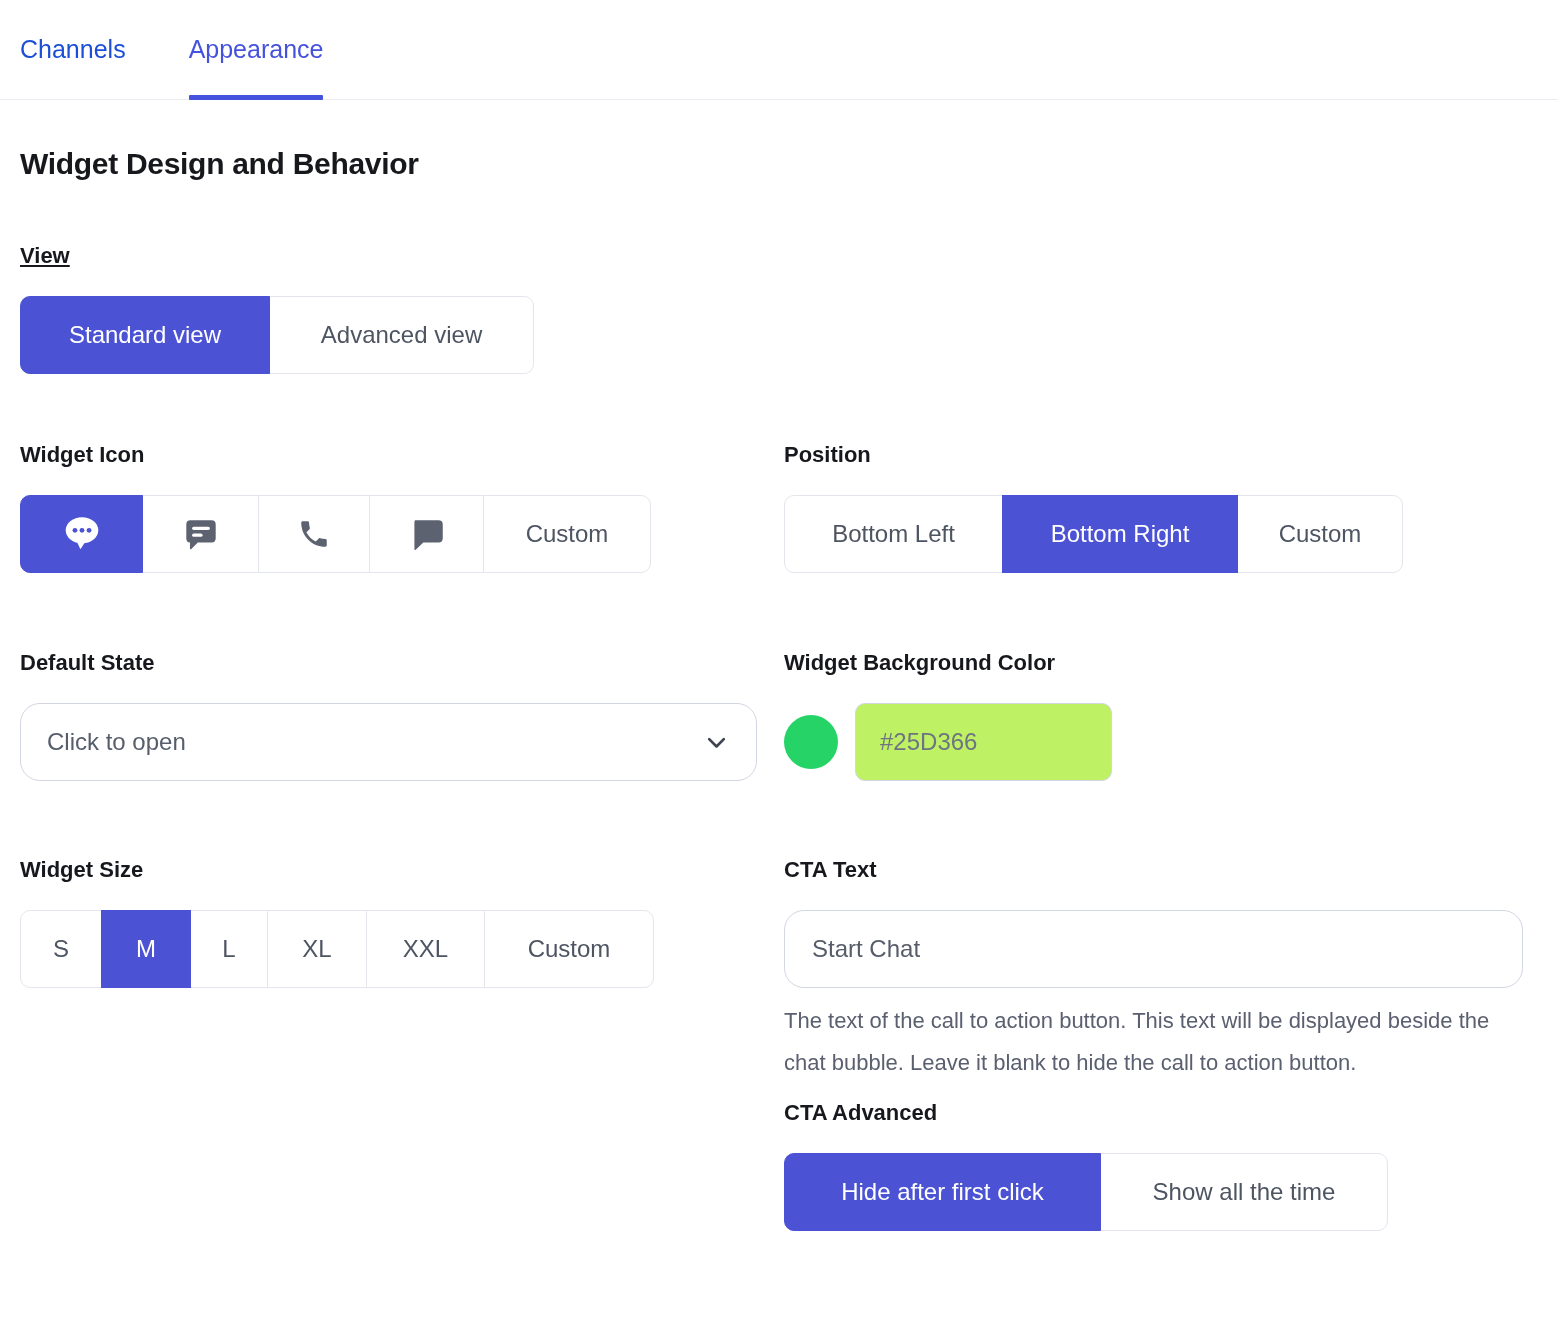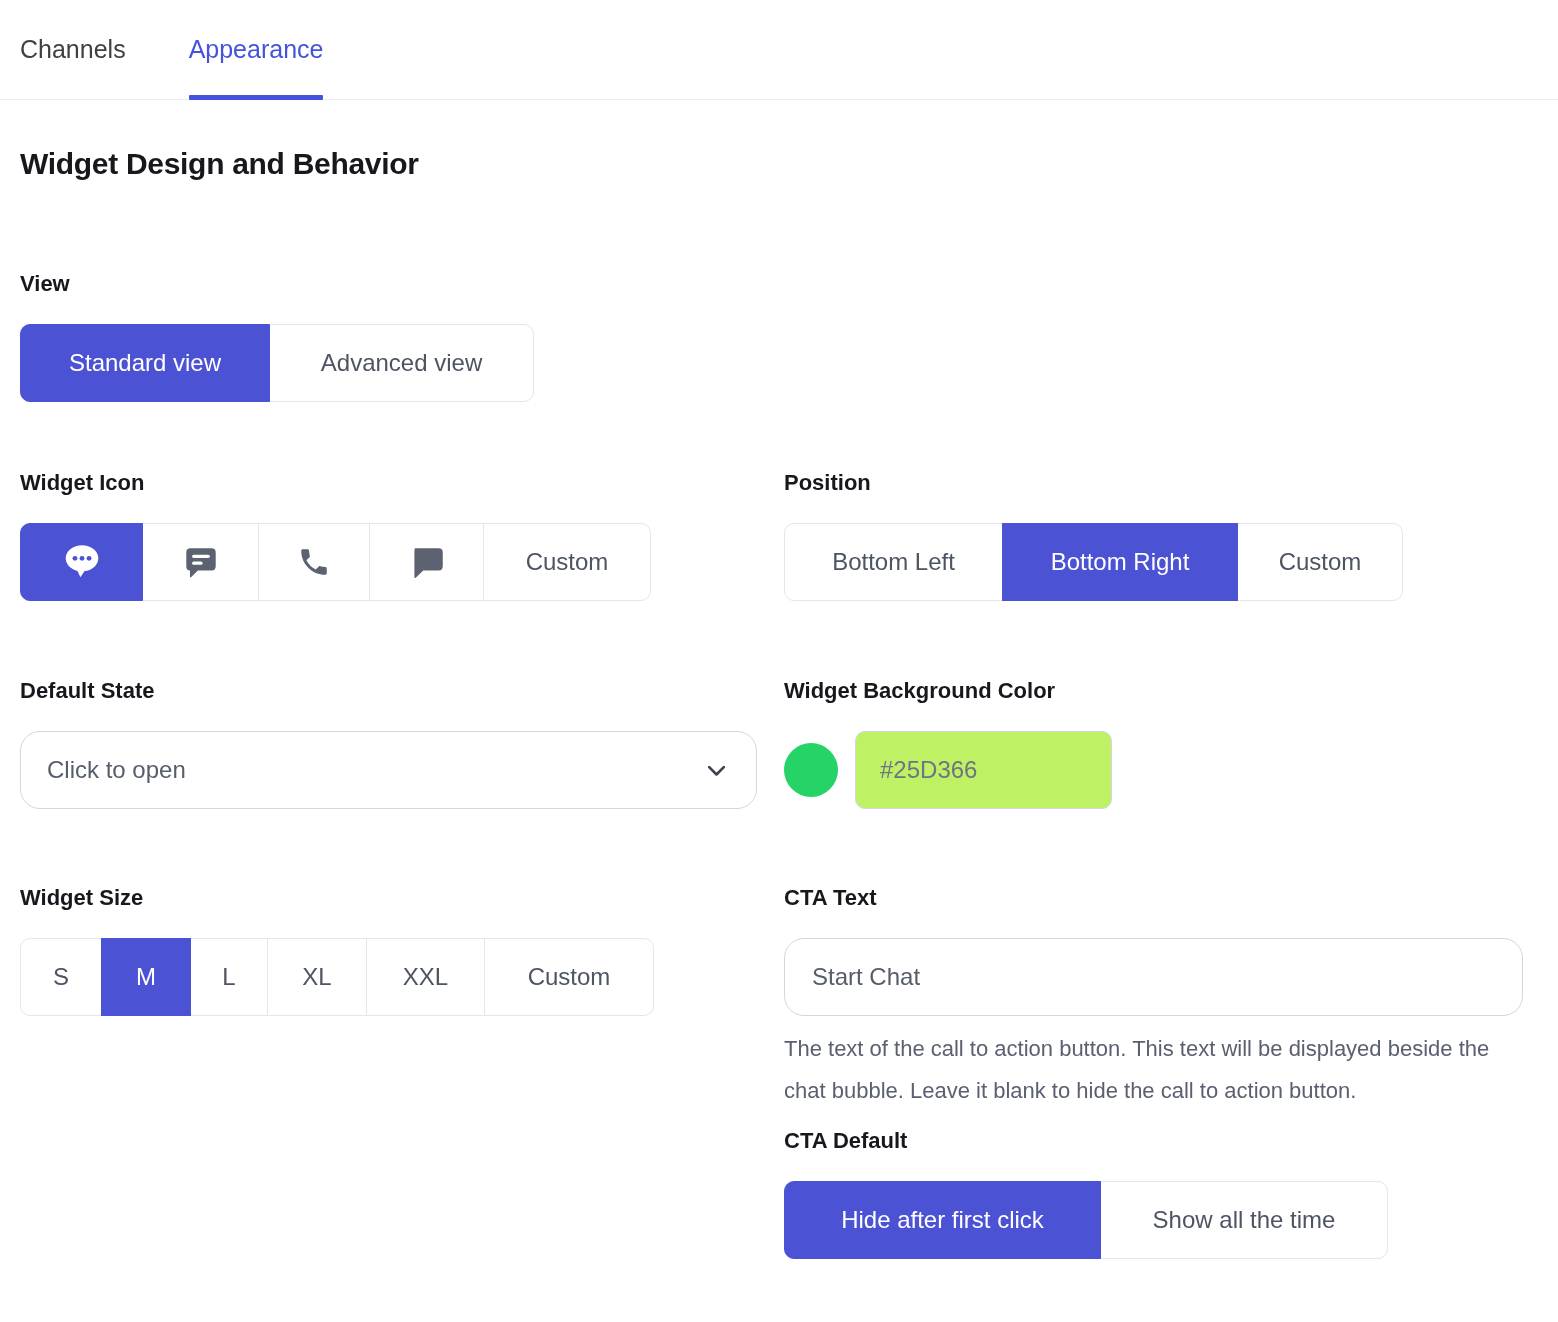--- a/index.html
+++ b/index.html
@@ -19,37 +19,37 @@
     color:var(--dark);overflow:hidden;
   }
   
   .tabbar{
     display:flex;gap:63px;align-items:stretch;
     height:100px;border-bottom:1px solid #ebecf1;
     padding:0 0 0 20px;
   }
   .tab{
     position:relative;display:flex;align-items:center;
-    font-size:25px;color:#404040;cursor:pointer;
+    font-size:25px;color:#1d4ed8;cursor:pointer;
   }
   .tab.active{color:var(--tab-accent);}
   .tab.active::after{
     content:"";position:absolute;left:0;right:0;bottom:-1px;
     height:5px;background:var(--tab-accent);border-radius:1px;
   }
   
   .content{padding:0 20px;}
   h1{
     margin:47px 0 0 0;font-size:30px;font-weight:700;color:#17181c;
     letter-spacing:-0.3px;
   }
   .section-label{
     font-size:22px;font-weight:700;color:#17181d;line-height:26px;
   }
-  .mt-view{margin-top:90px;}
+  .mt-view{margin-top:62px;text-decoration:underline;}
   .seg-group{display:flex;margin-top:27px;}
   .seg{
     height:78px;display:flex;align-items:center;justify-content:center;
     background:#fff;border:1px solid var(--border-light);
     font-size:24px;color:var(--slate);cursor:pointer;white-space:nowrap;
   }
   .seg + .seg{margin-left:-1px;}
   .seg:first-child{border-radius:10px 0 0 10px;}
   .seg:last-child{border-radius:0 10px 10px 0;}
   .seg.selected{
@@ -230,21 +230,21 @@
         </div>
       </div>
 
       <div>
         <div class="section-label">CTA Text</div>
         <div class="seg-group" style="margin-top:27px;">
           <input class="text-input" type="text" value="Start Chat" style="">
         </div>
         <div class="help-text">The text of the call to action button. This text will be displayed beside the chat bubble. Leave it blank to hide the call to action button.</div>
 
-        <div class="section-label cta-behavior-label">CTA Default</div>
+        <div class="section-label cta-behavior-label">CTA Advanced</div>
         <div class="seg-group">
           <div class="seg selected w-hide">
             <span>Hide after first click</span>
           </div>
           <div class="seg w-show">
             <span>Show all the time</span>
           </div>
         </div>
       </div>
     </div>

